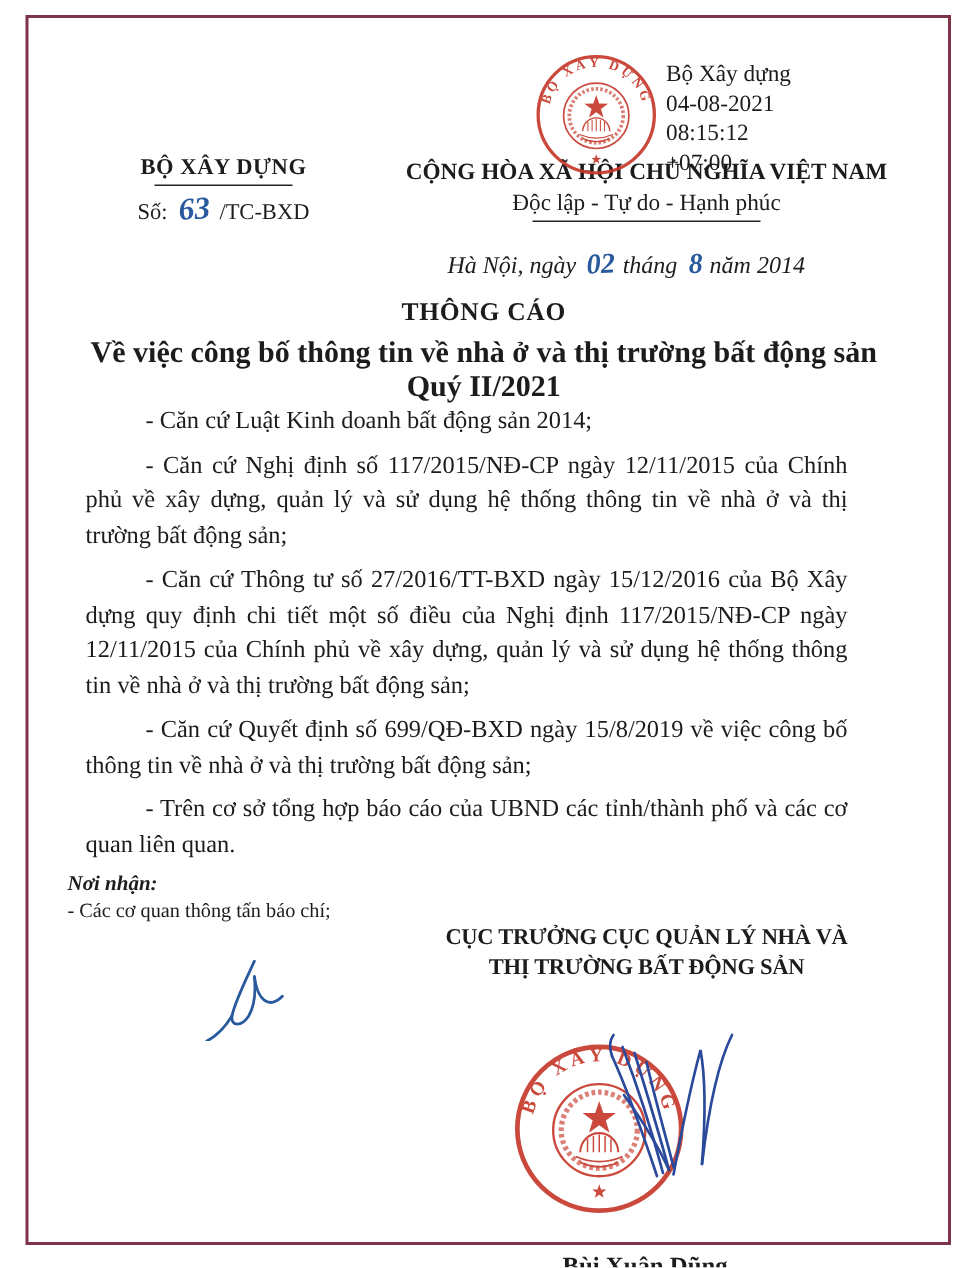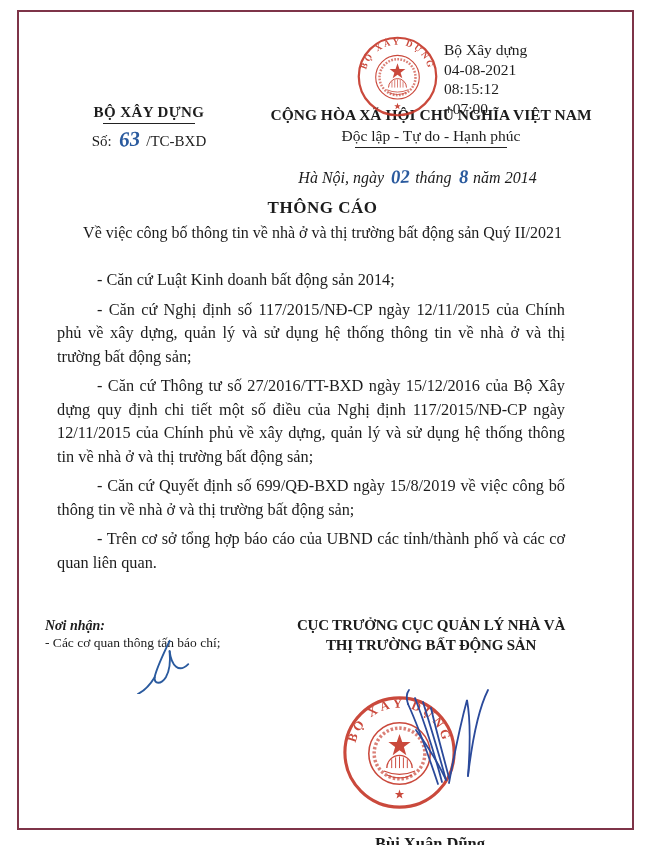--- a/index.html
+++ b/index.html
@@ -22,27 +22,27 @@
   .motto-underline { width:152px; margin:2px auto 0; border-bottom:1.5px solid #222; height:0; }
 
   .timestamp { position:absolute; left:444px; top:40px; font-size:15.5px; line-height:19.5px; z-index:1; }
 
   .dateline { position:absolute; left:230px; top:166px; width:375px; text-align:center;
               font-style:italic; font-size:16px; }
   .hand-date { font-size:19px; display:inline-block; transform:rotate(-3deg); margin:0 1px 0 3px; }
 
   .title-block { position:absolute; left:40px; top:198px; width:565px; text-align:center; }
   .doc-title { font-weight:bold; font-size:17px; letter-spacing:.5px; }
-  .doc-subtitle { font-weight:normal; font-size:16px; margin-top:6px; }
+  .doc-subtitle { font-weight:bold; font-size:20px; margin-top:6px; }
 
   .body-text { position:absolute; left:57px; top:268px; width:508px;
                font-size:16.3px; line-height:23.5px; text-align:justify; }
   .body-text p { margin:0 0 6px 0; text-indent:40px; }
 
-  .recipients { position:absolute; left:45px; top:618px; font-size:13.5px; line-height:16.5px; }
+  .recipients { position:absolute; left:45px; top:582px; font-size:13.5px; line-height:16.5px; }
   .recip-label { font-weight:bold; font-style:italic; font-size:14px; }
 
   .sig-block { position:absolute; left:285px; top:615px; width:292px; text-align:center;
                font-weight:bold; font-size:15px; line-height:20px; letter-spacing:-.2px; }
 
   .signer { position:absolute; left:300px; top:806px; width:260px; text-align:center;
             font-weight:bold; font-size:16.5px;margin-top:28px; }
 
   .seal { position:absolute; opacity:.92; }
   .seal-top { left:356px; top:35px; width:83px; height:83px; z-index:2; }

